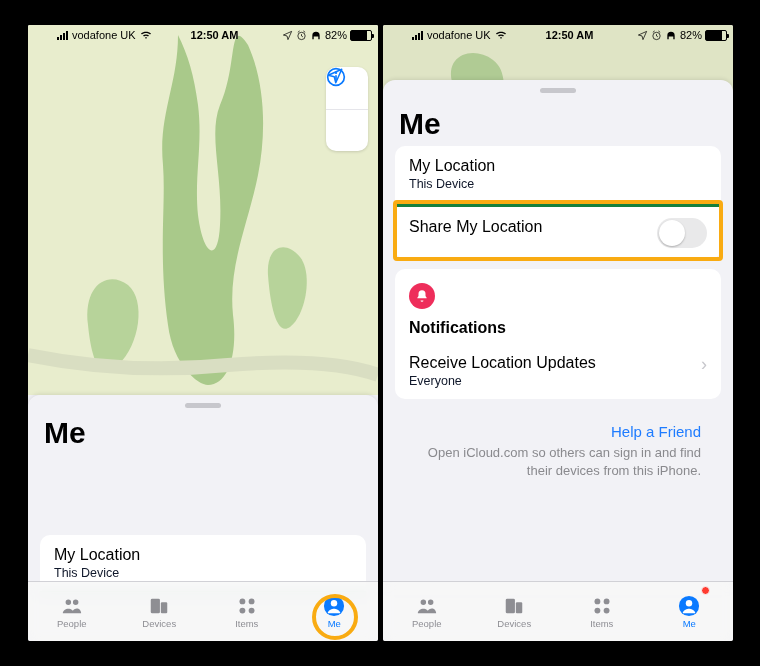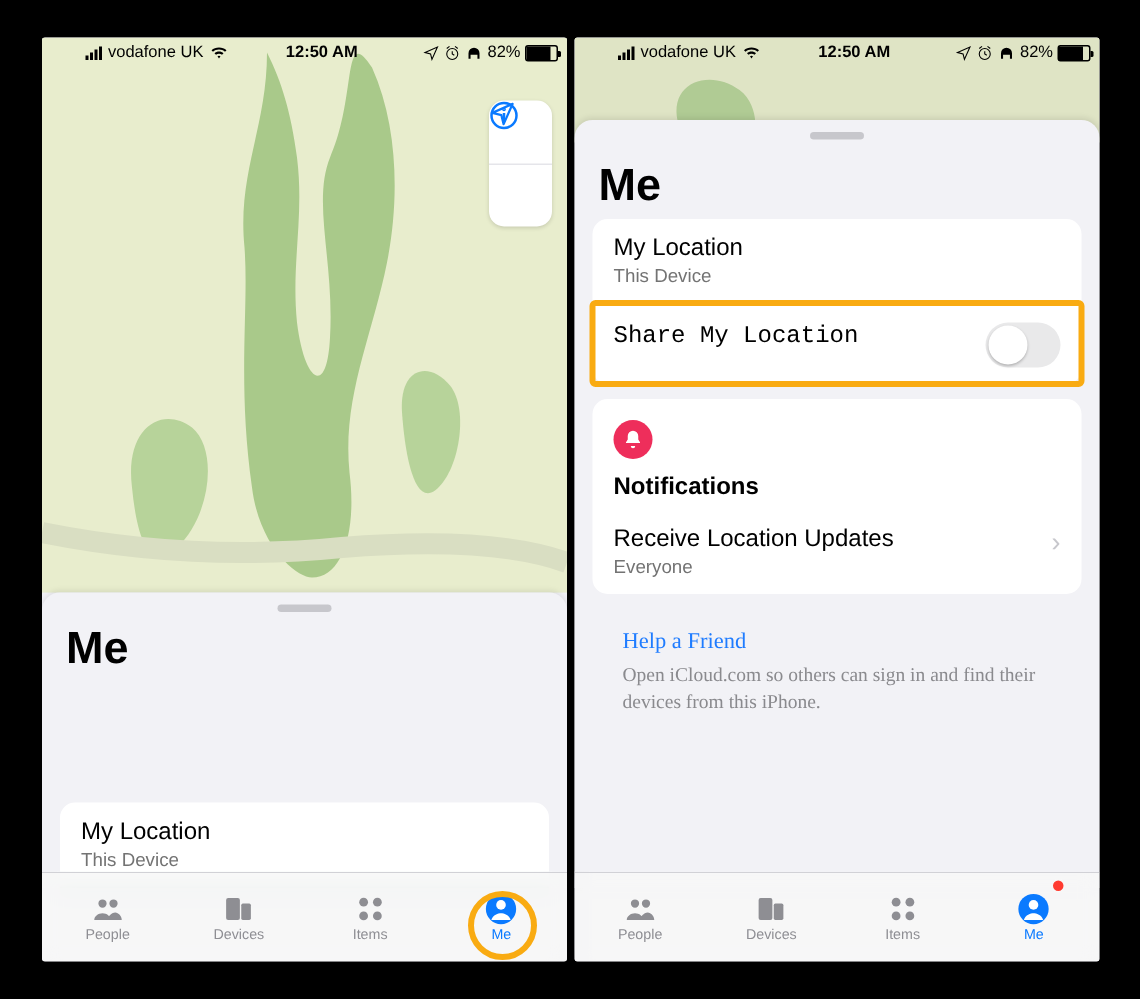--- a/index.html
+++ b/index.html
@@ -81,24 +81,24 @@
   .phone.left .sheet .scroll { top: 130px; } 
   .phone.left .sheet h1 { padding-top: 0px; }
 
   .card {
     background:#fff; border-radius:10px; margin:10px 0;
   }
   .row {
     display:flex; align-items:flex-start; padding:11px 14px;
     min-height:44px; position:relative;
   }
-  .row + .row { border-top:2px solid #15803d;font-family:Liberation Mono, monospace; }
+  .row + .row { border-top:5px solid #15803d; }
   .row .labels { flex:1; }
   .row .title { font-size:16px; color:#000; font-weight:400; }
-  .row .sub { font-size:12.5px; color:#737373; margin-top:2px; }
+  .row .sub { font-size:12.5px; color:#0f172a; margin-top:2px; }
   .row .chev { color:#c7c7cc; font-size:18px; }
   .section-header {
     display:flex; align-items:center; gap:8px; padding:12px 14px 2px;
   }
   .section-header .title { font-size:16px; font-weight:600; }
   .bell {
     width:26px; height:26px; border-radius:50%; background:#ee2e5b;
     display:flex; align-items:center; justify-content:center;
   }
 
@@ -111,21 +111,21 @@
   .switch { width:50px; height:30px; border-radius:15px; position:relative; background:#e9e9ea; transition:none; }
   .switch.on { background:#34c759; }
   .switch .knob {
     position:absolute; top:2px; width:26px; height:26px; border-radius:50%;
     background:#fff; box-shadow:0 1px 2px rgba(0,0,0,.25);
   }
   .switch.off .knob { left:2px; }
   .switch.on .knob { right:2px; }
 
   
-  .help { text-align:left; padding:14px 20px 4px; font-size:13px;font-family:Liberation Serif, serif; }
+  .help { text-align:right; padding:14px 20px 4px; font-size:13px; }
   .help .link { color:#1f7cff; font-size:15px; margin-bottom:4px; display:block; }
   .help .hint { color:#8a8a8e; line-height:1.35; }
 
   
   .tabbar {
     position:absolute; left:0; right:0; bottom:0; height:60px;
     background:#f8f8f8cc; backdrop-filter: blur(6px);
     border-top:1px solid #d1d1d6;
     display:flex;
   }

